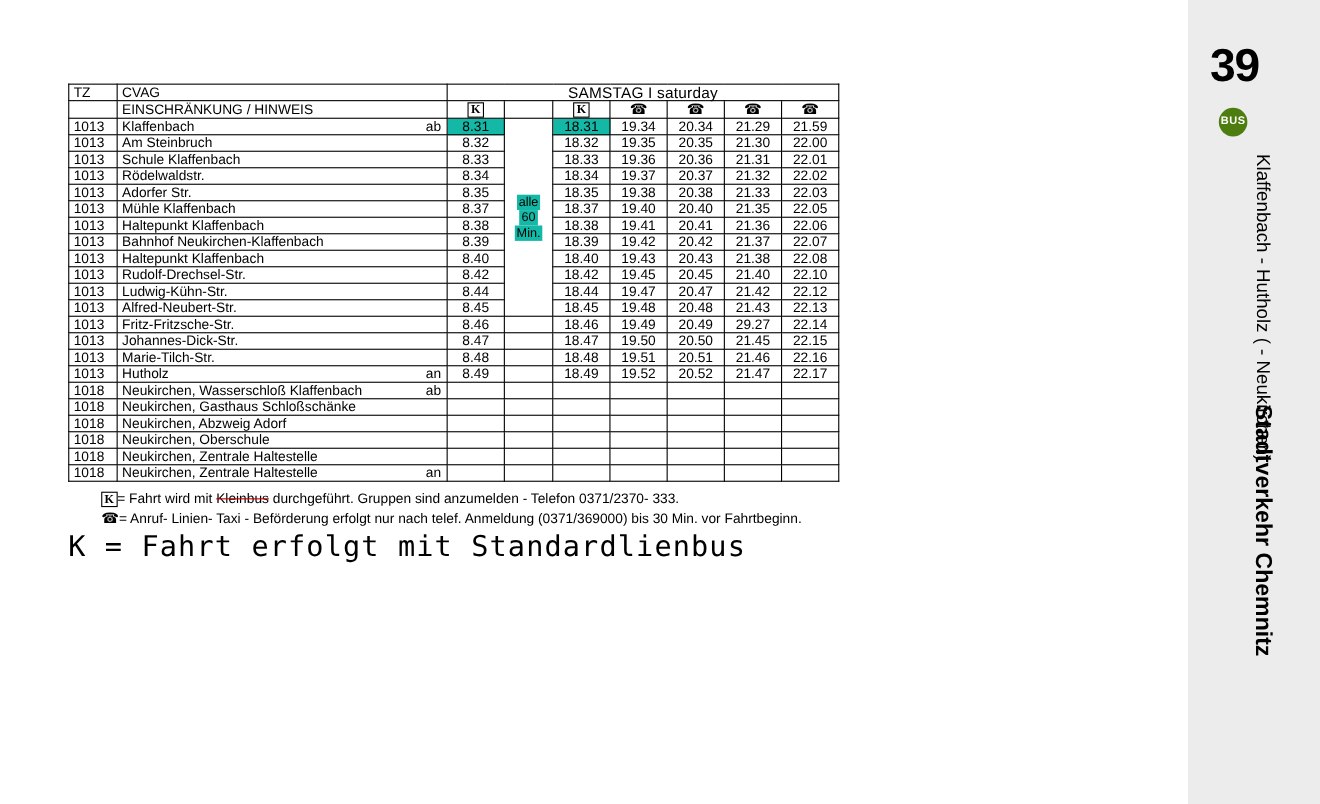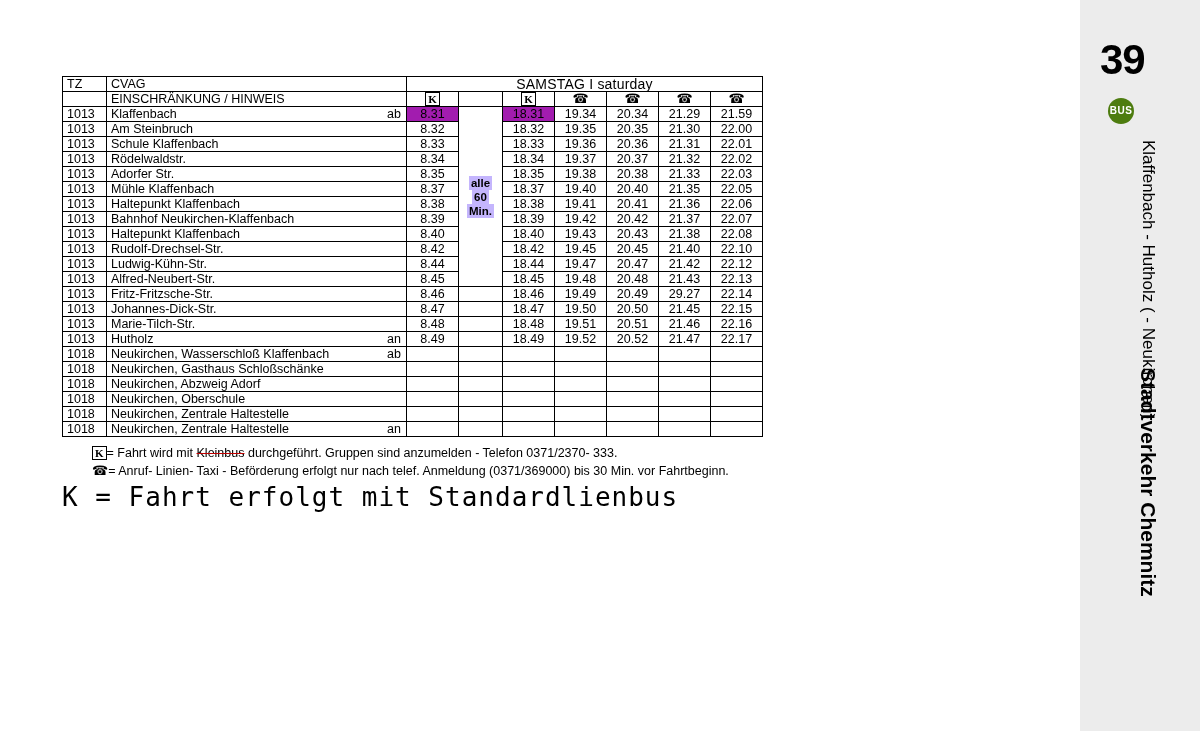--- a/index.html
+++ b/index.html
@@ -105,41 +105,41 @@
   .c-tz     { width: 44px; text-align: left; }
   .c-name   { width: 300px; text-align: left; position: relative; }
   .c-time   { width: 52px;  text-align: center; }
   .c-alle   { width: 44px;  text-align: center; }
   .hdr-row td { height: 22px; font-weight: bold; }
   .hdr-saturday { text-align: center; font-size: 14px; font-weight: bold; letter-spacing: .2px;}
   .sub-row td { height: 20px; }
   .sub-einschr { text-align: left; font-weight: normal; }
   .abfahrt { position: absolute; right: 5px; }
   .grp-top td { border-top: 1.6px solid #000; }
-  .hl { background: #a21caf; }
+  .hl { background: #14b8a6; }
   .kbox {
     display: inline-block;
     border: 1px solid #000;
     padding: 0 2px 0 2px;
     font-size: 11px;
     font-weight: bold;
     line-height: 12px;
     font-family: "Liberation Serif", serif;
   }
   .kbox-cell { text-align: center; }
   .phone { font-size: 13px; line-height: 13px; }
   .alle-cell {
     text-align: center;
     font-size: 11.5px;
     line-height: 13px;
     padding: 0;
     border-left: 1px solid #000;
     border-right: 1px solid #000;
   }
-  .alle-wrap span { background: #c4b5fd; padding: 0 2px; display: inline-block; font-weight: bold; }
+  .alle-wrap span { background: #14b8a6; padding: 0 2px; display: inline-block; }
 
   
   .footnotes {
     position: absolute;
     left: 62px;
     top: 432px;
     width: 860px;
     font-size: 12.5px;
     color: #000;
     line-height: 17px;

